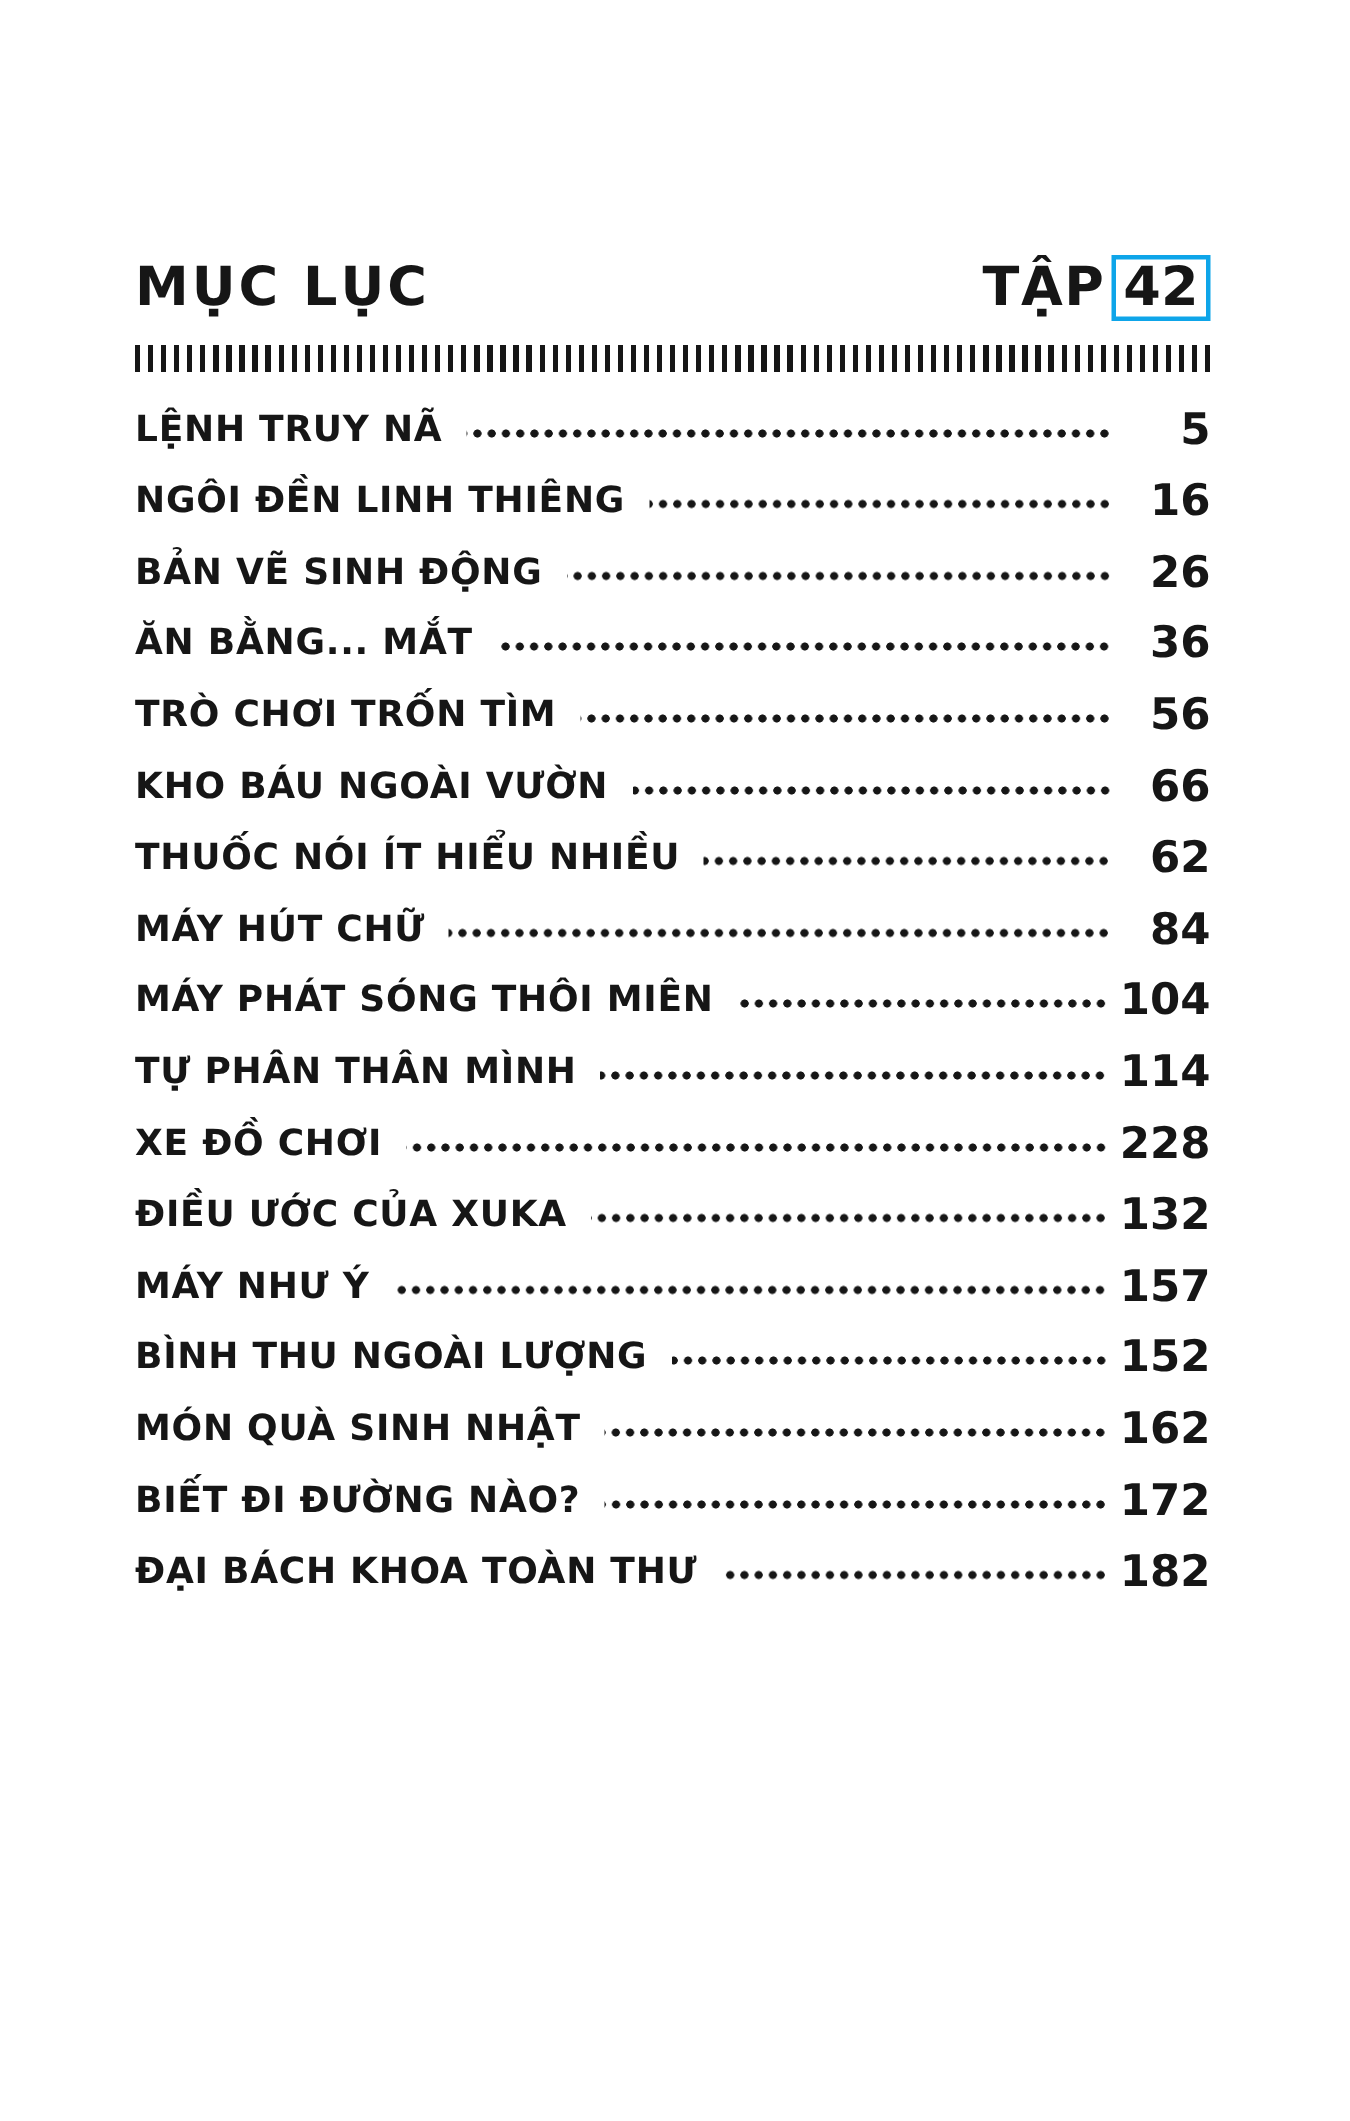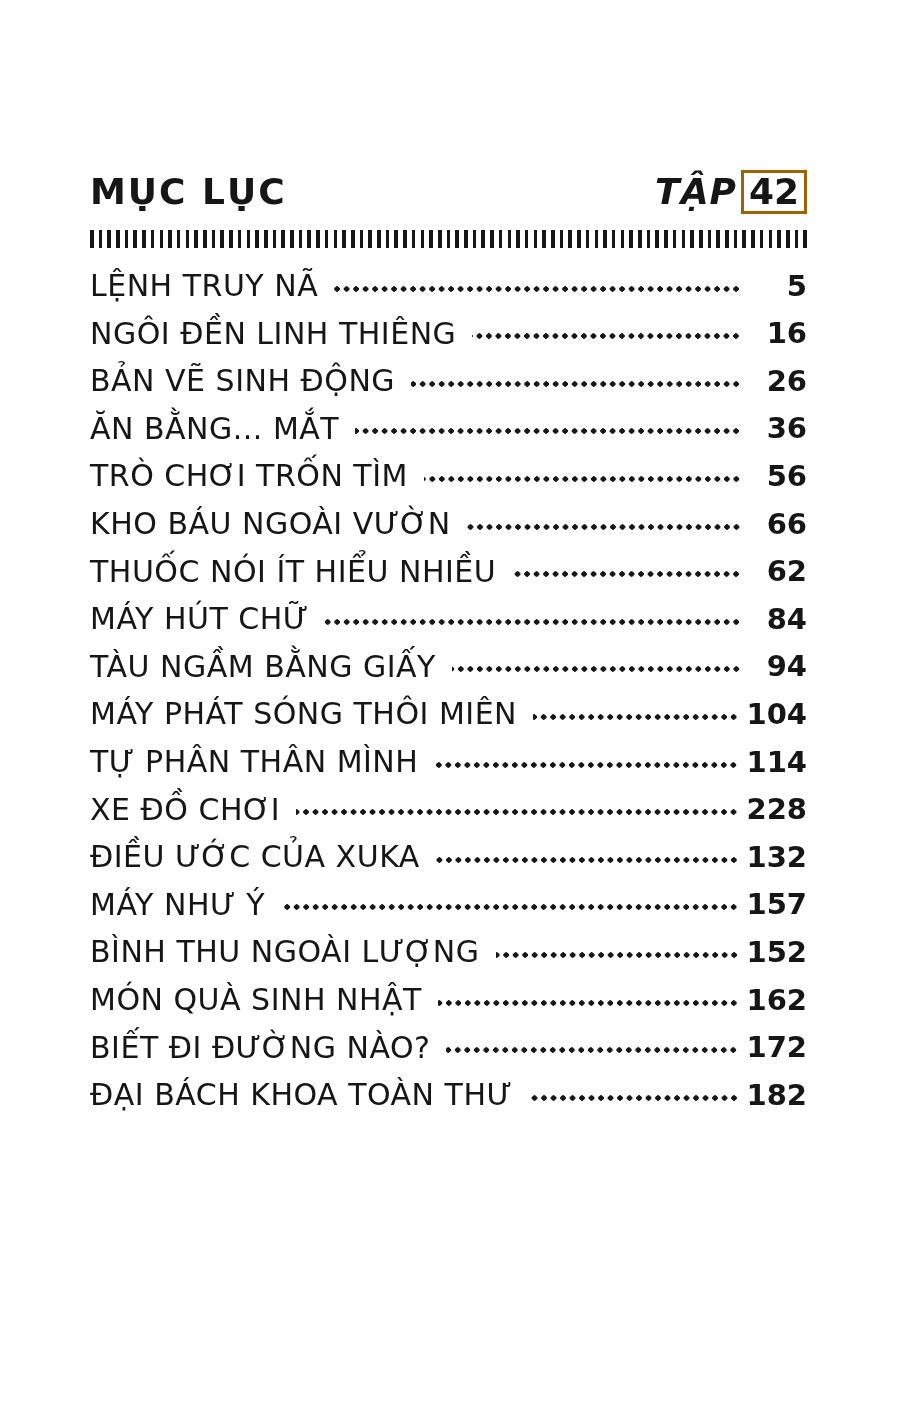--- a/index.html
+++ b/index.html
@@ -34,25 +34,24 @@
     letter-spacing: 2px;
   }
   .volume {
     display: flex;
     align-items: center;
     font-size: 36px;
     font-weight: 700;
   }
   .volume-label {
     letter-spacing: 1px;
-    font-style: italic;
   }
   .volume-number {
     display: inline-block;
-    border: 3px solid #a16207;
+    border: 3px solid #0ea5e9;
     padding: 0 5px;
     margin-left: 4px;
     line-height: 1.05;
   }
   .divider {
     margin-top: 16px;
     height: 18px;
     width: 100%;
     background-image: repeating-linear-gradient(
       to right,
@@ -62,22 +61,22 @@
   }
   .toc-list {
     margin-top: 14px;
   }
   .toc-row {
     height: 47.6px;
     display: flex;
     align-items: center;
   }
   .toc-entry-title {
-    font-size: 30px;
-    font-weight: 400;
+    font-size: 24px;
+    font-weight: 700;
     letter-spacing: 0.5px;
     white-space: nowrap;
     flex: 0 0 auto;
   }
   .dot-leader {
     flex: 1 1 auto;
     height: 10px;
     margin: 6px 8px 0 16px;
     background-image: radial-gradient(circle, #161616 2.5px, transparent 2.9px);
     background-size: 9.5px 10px;
@@ -143,25 +142,20 @@
         <span class="toc-entry-title">THUỐC NÓI ÍT HIỂU NHIỀU</span>
         <span class="dot-leader"></span>
         <span class="toc-entry-page">62</span>
       </div>
       <div class="toc-row">
         <span class="toc-entry-title">MÁY HÚT CHỮ</span>
         <span class="dot-leader"></span>
         <span class="toc-entry-page">84</span>
       </div>
       <div class="toc-row">
-        <span class="toc-entry-title">TÀU NGẦM BẰNG GIẤY</span>
-        <span class="dot-leader"></span>
-        <span class="toc-entry-page">94</span>
-      </div>
-      <div class="toc-row">
         <span class="toc-entry-title">MÁY PHÁT SÓNG THÔI MIÊN</span>
         <span class="dot-leader"></span>
         <span class="toc-entry-page">104</span>
       </div>
       <div class="toc-row">
         <span class="toc-entry-title">TỰ PHÂN THÂN MÌNH</span>
         <span class="dot-leader"></span>
         <span class="toc-entry-page">114</span>
       </div>
       <div class="toc-row">

